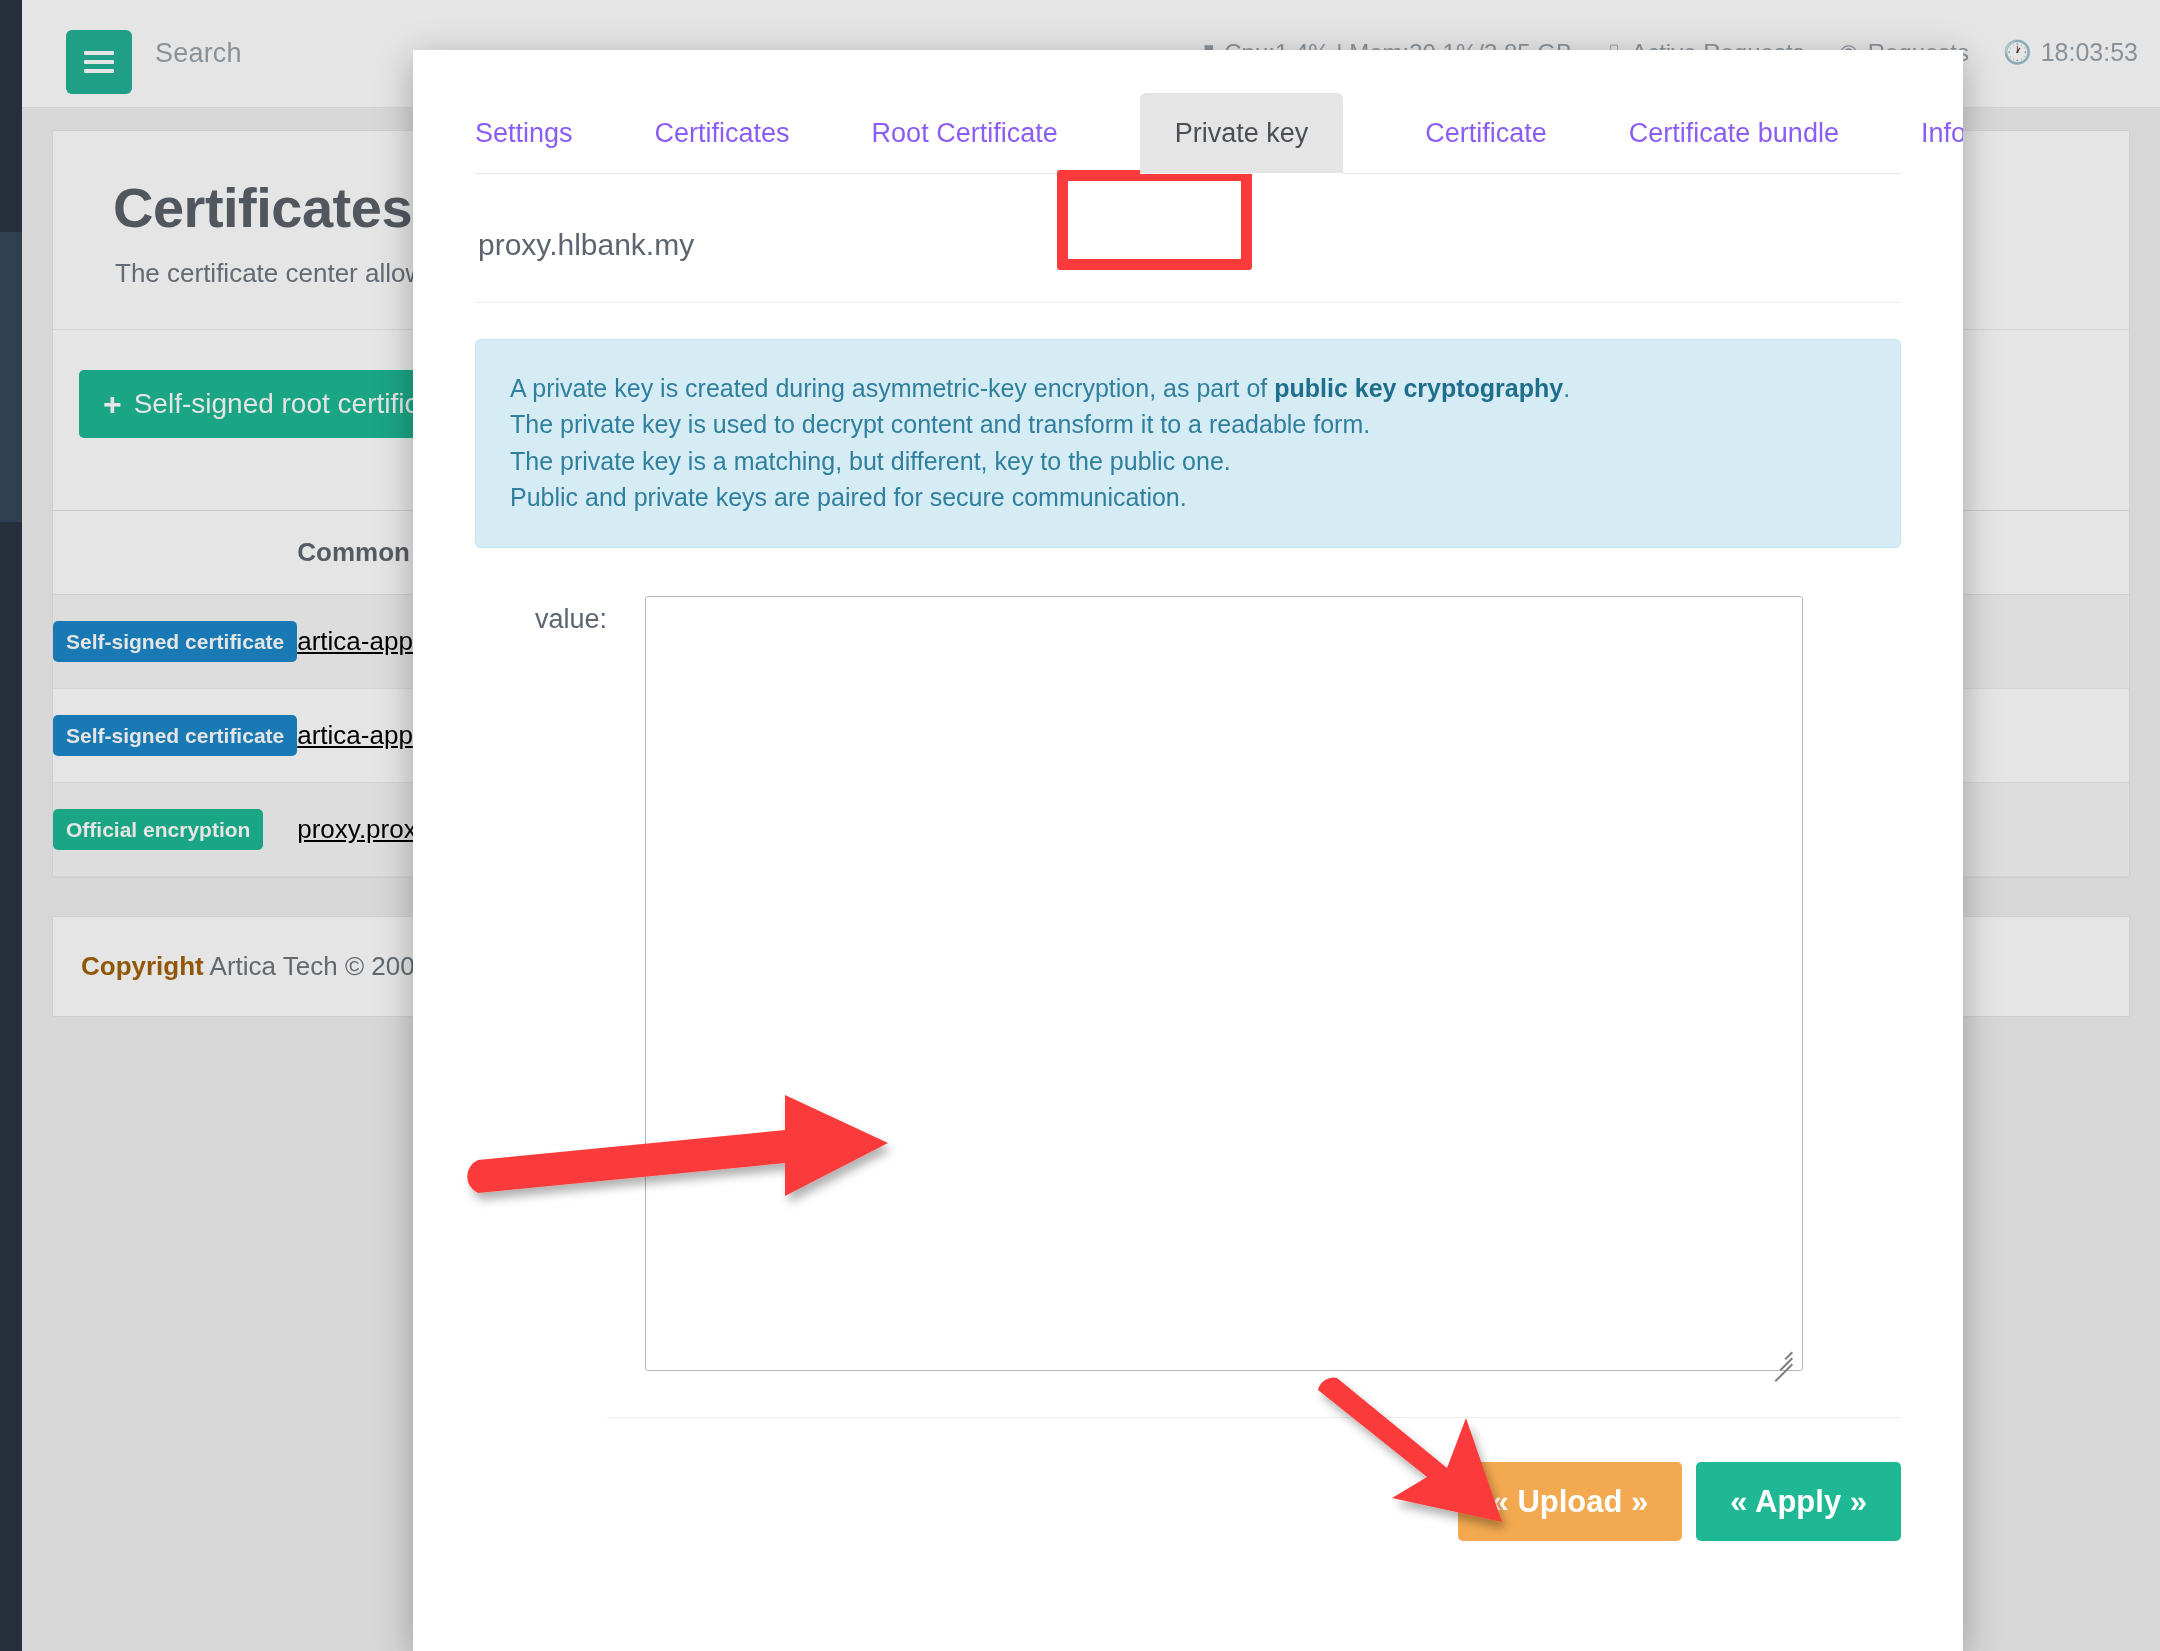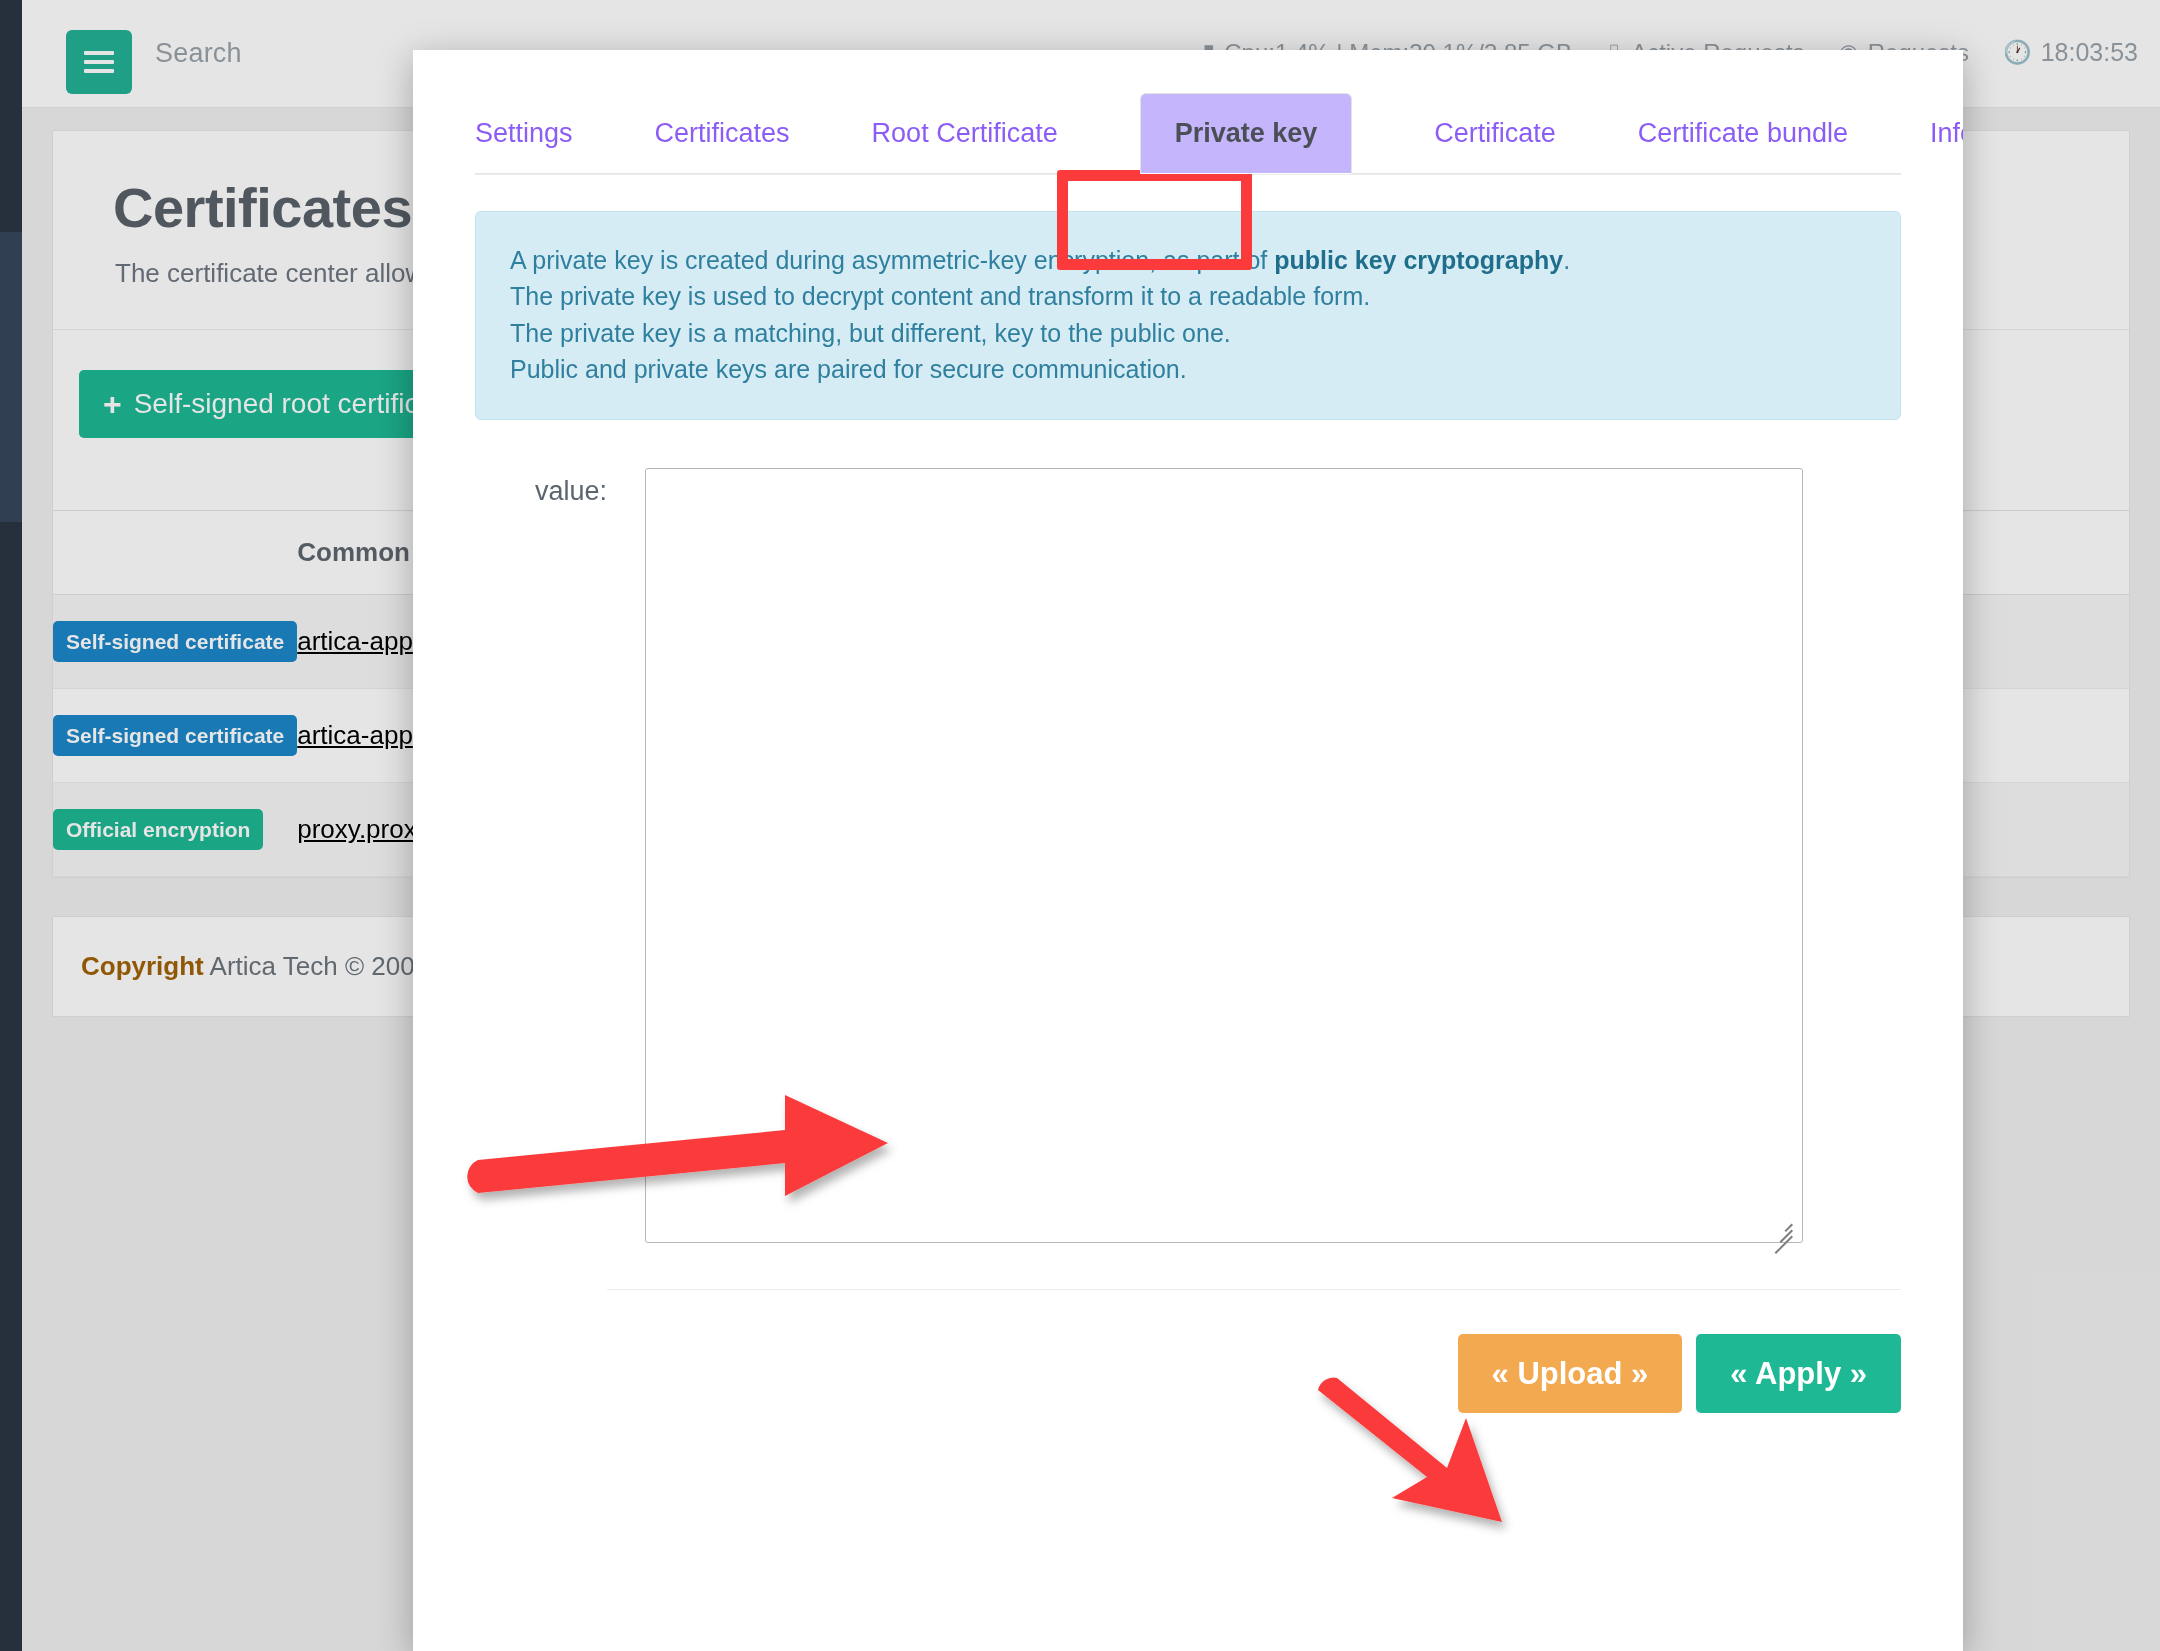--- a/index.html
+++ b/index.html
@@ -157,27 +157,27 @@
     height: 96px; border-bottom: 1px solid #e4e4e4;
     margin-top: 28px;
   }
   .tab {
     font-size: 27px; color: #8b5cf6;
     padding: 0 0 24px 0; margin-right: 82px;
     cursor: pointer; white-space: nowrap;
   }
   .tab.active {
     color: #4a4f55;
-    background: #c4b5fd;
+    background: #e5e5e5;
     border: 1px solid #e4e4e4;
     border-bottom-color: #ffffff;
     border-radius: 6px 6px 0 0;
     padding: 24px 34px 24px 34px;
     margin-bottom: -1px;
-    position: relative; z-index: 2; font-weight: bold;
+    position: relative; z-index: 2;
   }
 
   .sub-host {
     font-size: 30px; color: #5c6470;
     margin: 54px 0 40px 3px;
   }
   .hr-soft { height: 1px; background: #ececec; margin: 0 0 0 0; }
 
   .infobox {
     margin-top: 36px;
@@ -344,20 +344,21 @@
       <div class="tabs">
         <div class="tab">Settings</div>
         <div class="tab">Certificates</div>
         <div class="tab">Root Certificate</div>
         <div class="tab active">Private key</div>
         <div class="tab">Certificate</div>
         <div class="tab">Certificate bundle</div>
         <div class="tab">Info</div>
       </div>
 
+      <div class="sub-host">proxy.hlbank.my</div>
       <div class="hr-soft"></div>
 
       <div class="infobox">
         <div><span>A private key is created during asymmetric-key encryption, as part of </span><b>public key cryptography</b><span>.</span></div>
         <div>The private key is used to decrypt content and transform it to a readable form.</div>
         <div>The private key is a matching, but different, key to the public one.</div>
         <div>Public and private keys are paired for secure communication.</div>
       </div>
 
       <div class="field-row">

